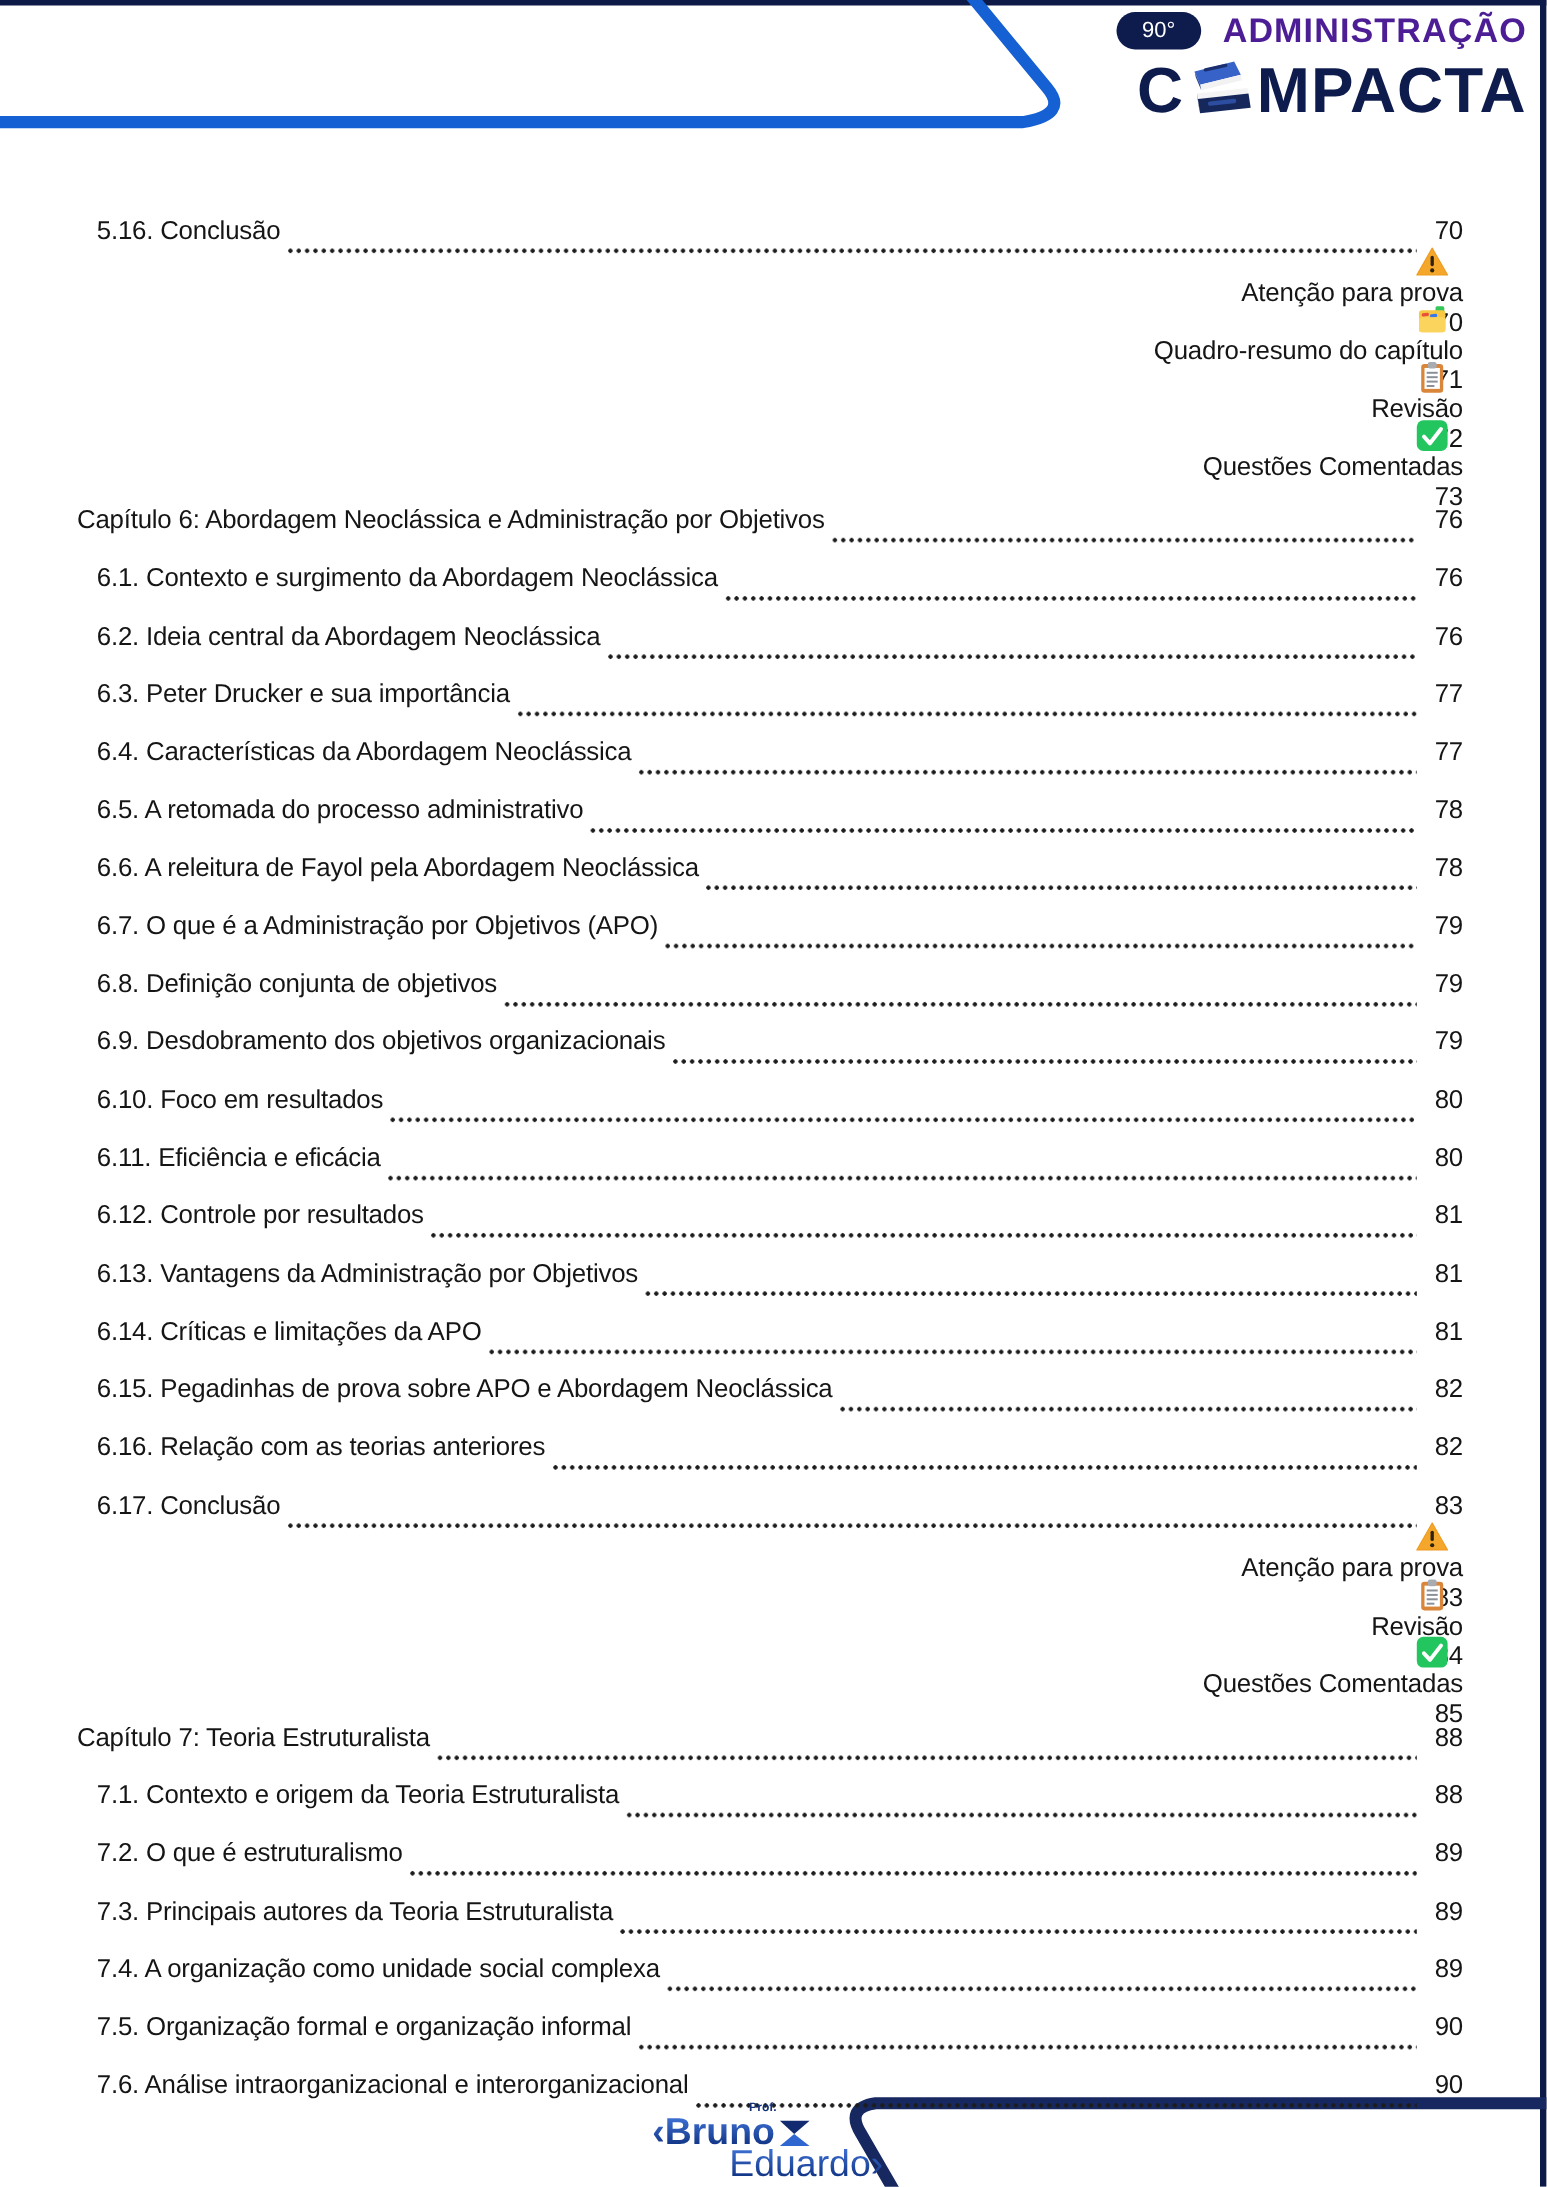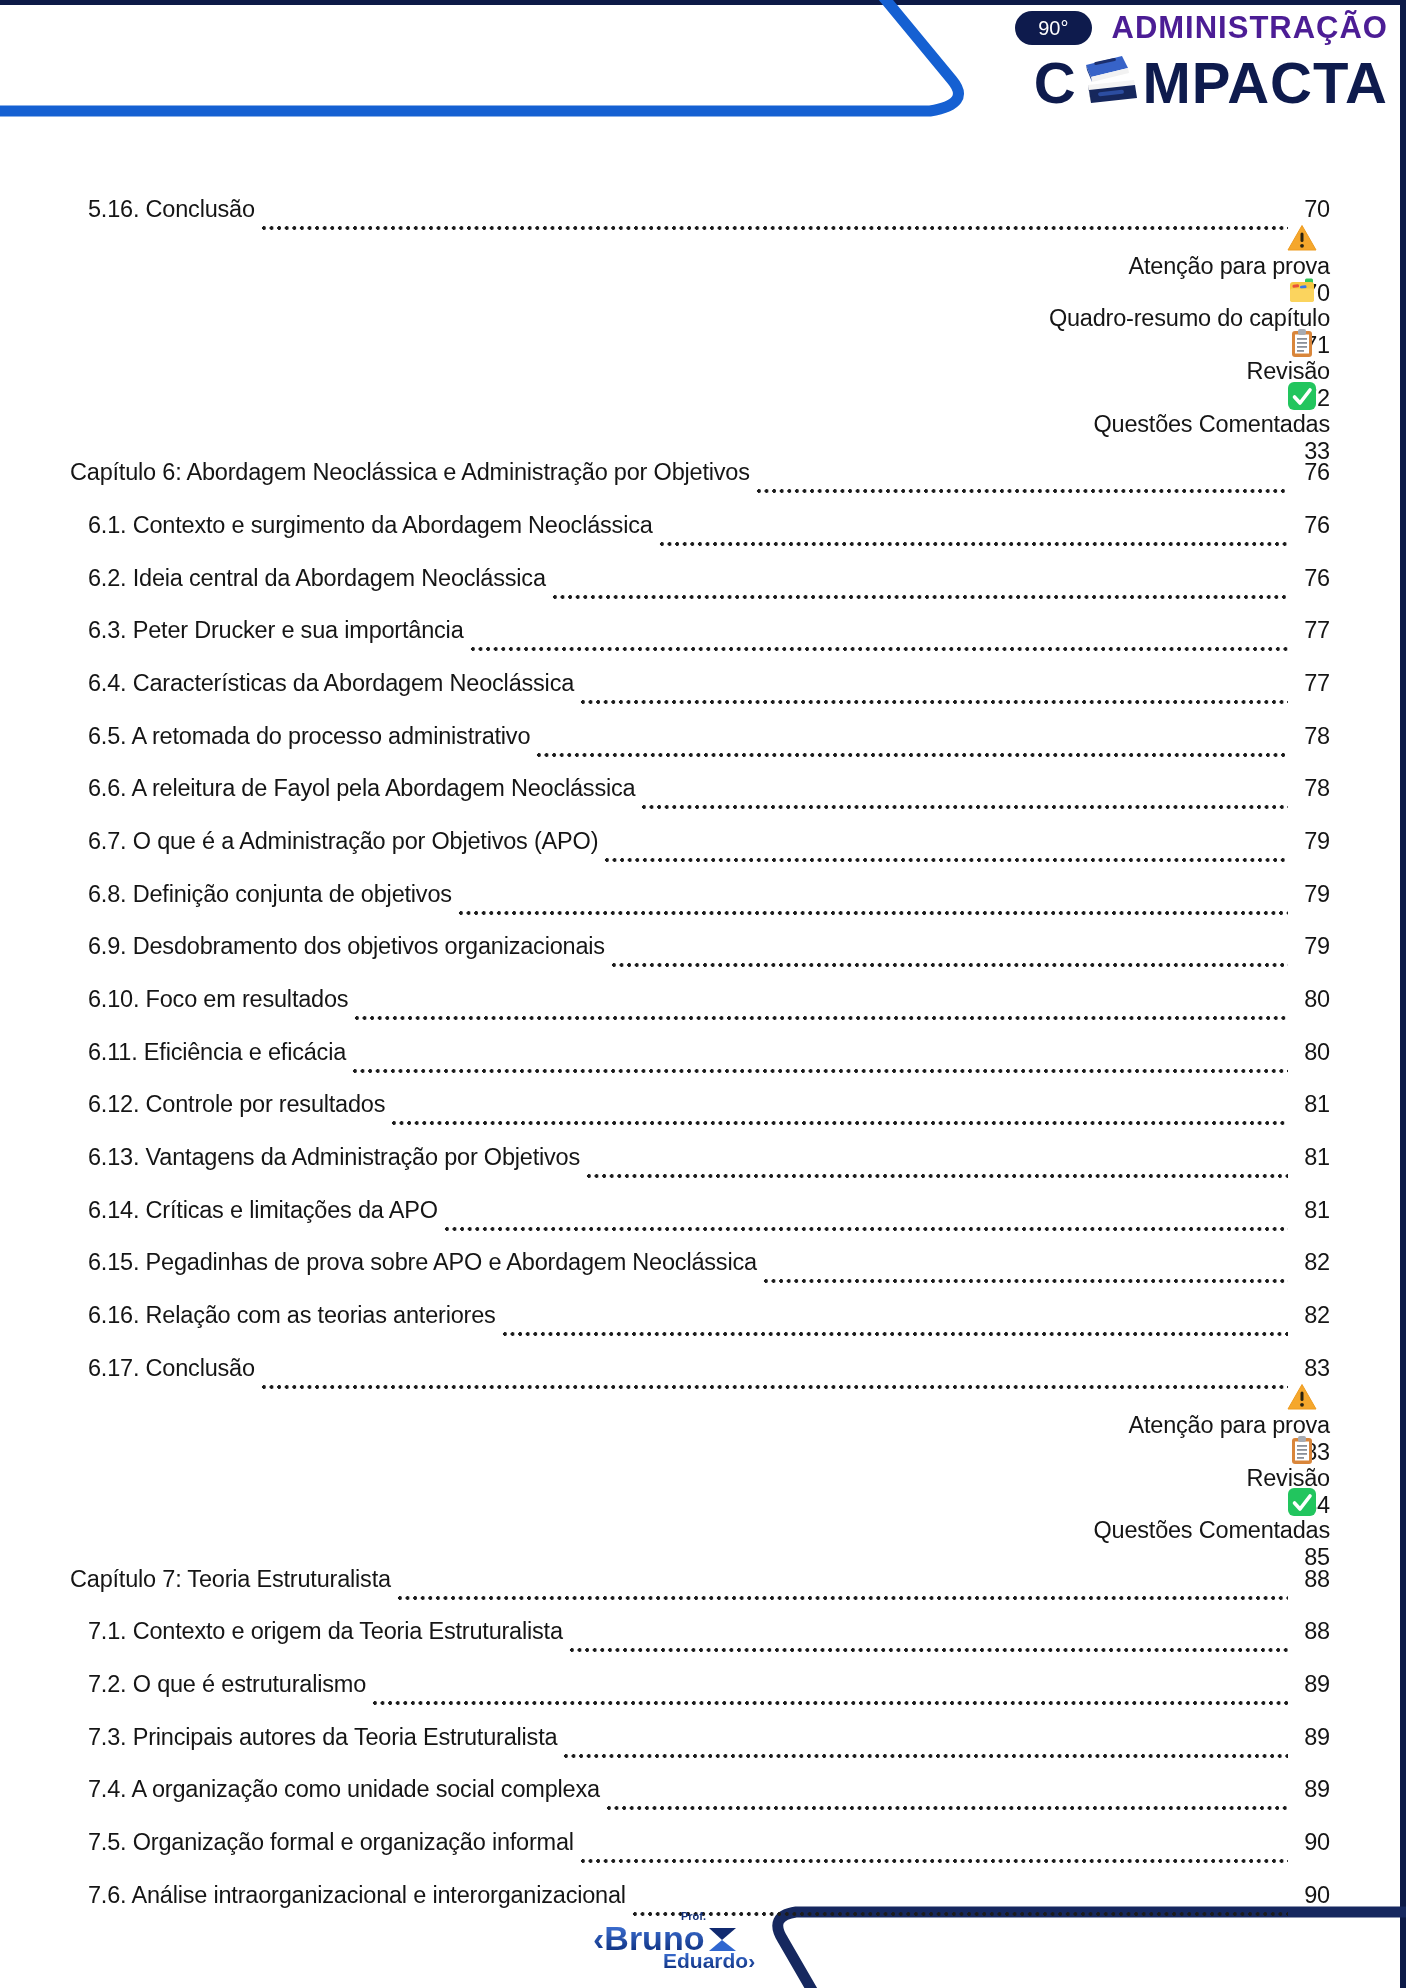--- a/index.html
+++ b/index.html
@@ -34,21 +34,21 @@
           background-image:radial-gradient(circle at 3px 3px,#1c1c1c 1.7px,transparent 2.15px);
           background-size:7.6px 6px;background-repeat:repeat-x;}
   .pageno{text-align:right;min-width:34px;flex:0 0 auto;}
   
   .author{position:absolute;left:593px;top:1911px;width:250px;}
   .gtext{background:linear-gradient(180deg,#477de4 0%,#0d2f7e 88%);
          -webkit-background-clip:text;background-clip:text;color:transparent;}
   .author .prof{position:absolute;top:-1px;left:88px;font-size:11px;font-weight:bold;color:#133079;}
   .author .l1{font-size:34px;font-weight:800;display:flex;align-items:center;line-height:1.1;margin-top:9px;}
   .author .l1 svg{margin-left:2px;margin-top:2px;}
-  .author .l2{font-size:21px;font-weight:700;margin-left:70px;margin-top:-8px;line-height:1.1;}
+  .author .l2{font-size:34px;font-weight:400;margin-left:70px;margin-top:-8px;line-height:1.1;}
 </style>
 </head>
 <body>
 
 <div class="top-bar"></div>
 <div class="right-bar"></div>
 <svg class="top-curve" width="990" height="135" viewBox="0 0 990 135" fill="none">
   <path d="M 876 -12 L 952 80 Q 972 104 930 111 L -12 111" stroke="#1560d2" stroke-width="11" stroke-linecap="round" stroke-linejoin="round" fill="none"></path>
 </svg>
 <svg class="bottom-curve" width="666" height="98" viewBox="0 0 666 98" fill="none">
@@ -128,21 +128,21 @@
     </div>
     <div class="toc-row icon-item">
       <span class="toc-icon">
         <svg width="30" height="30" viewBox="0 0 30 30">
           <rect x="1" y="1" width="28" height="28" rx="6" fill="#22C55E"></rect>
           <polyline points="7.5,16 13,22 23,9" fill="none" stroke="#ffffff" stroke-width="3.6" stroke-linecap="round" stroke-linejoin="round"></polyline>
         </svg>
       </span>
       <span>Questões Comentadas</span>
       <span class="leader"></span>
-      <span class="pageno">33</span>
+      <span class="pageno">73</span>
     </div>
     <div class="toc-row chapter">
       <span>Capítulo 6: Abordagem Neoclássica e Administração por Objetivos </span>
       <span class="leader"></span>
       <span class="pageno">76</span>
     </div>
     <div class="toc-row item">
       <span>6.1. Contexto e surgimento da Abordagem Neoclássica </span>
       <span class="leader"></span>
       <span class="pageno">76</span>

